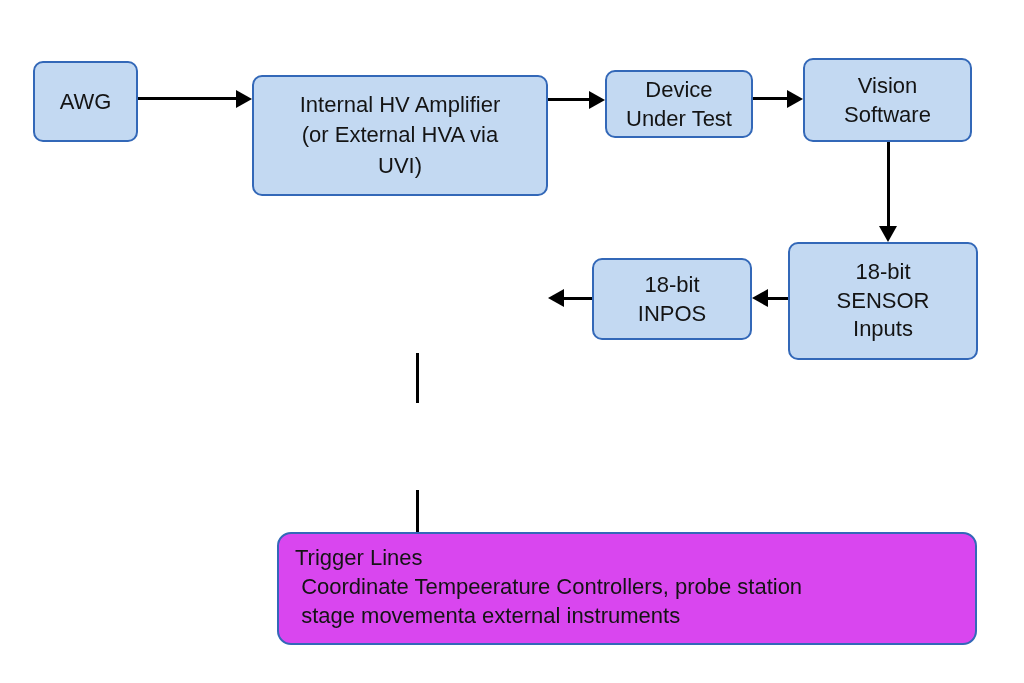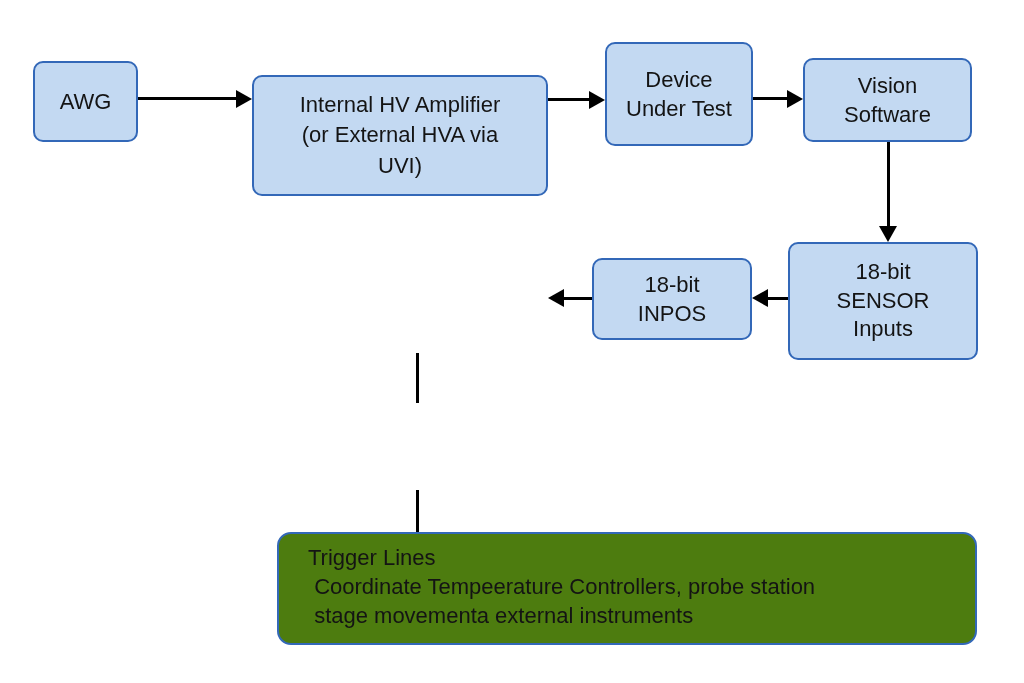--- a/index.html
+++ b/index.html
@@ -19,33 +19,33 @@
     display:flex;
     align-items:center;
     justify-content:center;
     text-align:center;
     color:#141414;
     font-size:22px;
     line-height:1.33;
     white-space:pre-line;
   }
   .box.white{
-    background:#4d7c0f;
+    background:#d946ef;
     border-radius:14px;
     justify-content:flex-start;
     align-items:flex-start;
     text-align:left;
     white-space:pre-wrap;
-    padding:9px 29px;
+    padding:9px 16px;
     line-height:1.32;
   }
   
   .b-awg{left:33px;top:61px;width:105px;height:81px;}
   .b-hv{left:252px;top:39px;width:296px;height:121px;line-height:1.38;margin-top:36px;}
-  .b-dut{left:605px;top:42px;width:148px;height:104px;}
+  .b-dut{left:605px;top:70px;width:148px;height:68px;}
   .b-vision{left:803px;top:58px;width:169px;height:84px;}
   .b-sensor{left:788px;top:242px;width:190px;height:118px;line-height:1.3;}
   .b-inpos{left:592px;top:258px;width:160px;height:82px;}
   .b-precision{left:277px;top:243px;width:271px;height:110px;}
   .b-svolt{left:277px;top:403px;width:321px;height:87px;}
   .b-trigger{left:277px;top:532px;width:700px;height:113px;}
   
   .hline,.vline{position:absolute;background:#000000;}
   .hline{height:3px;}
   .vline{width:3px;}

